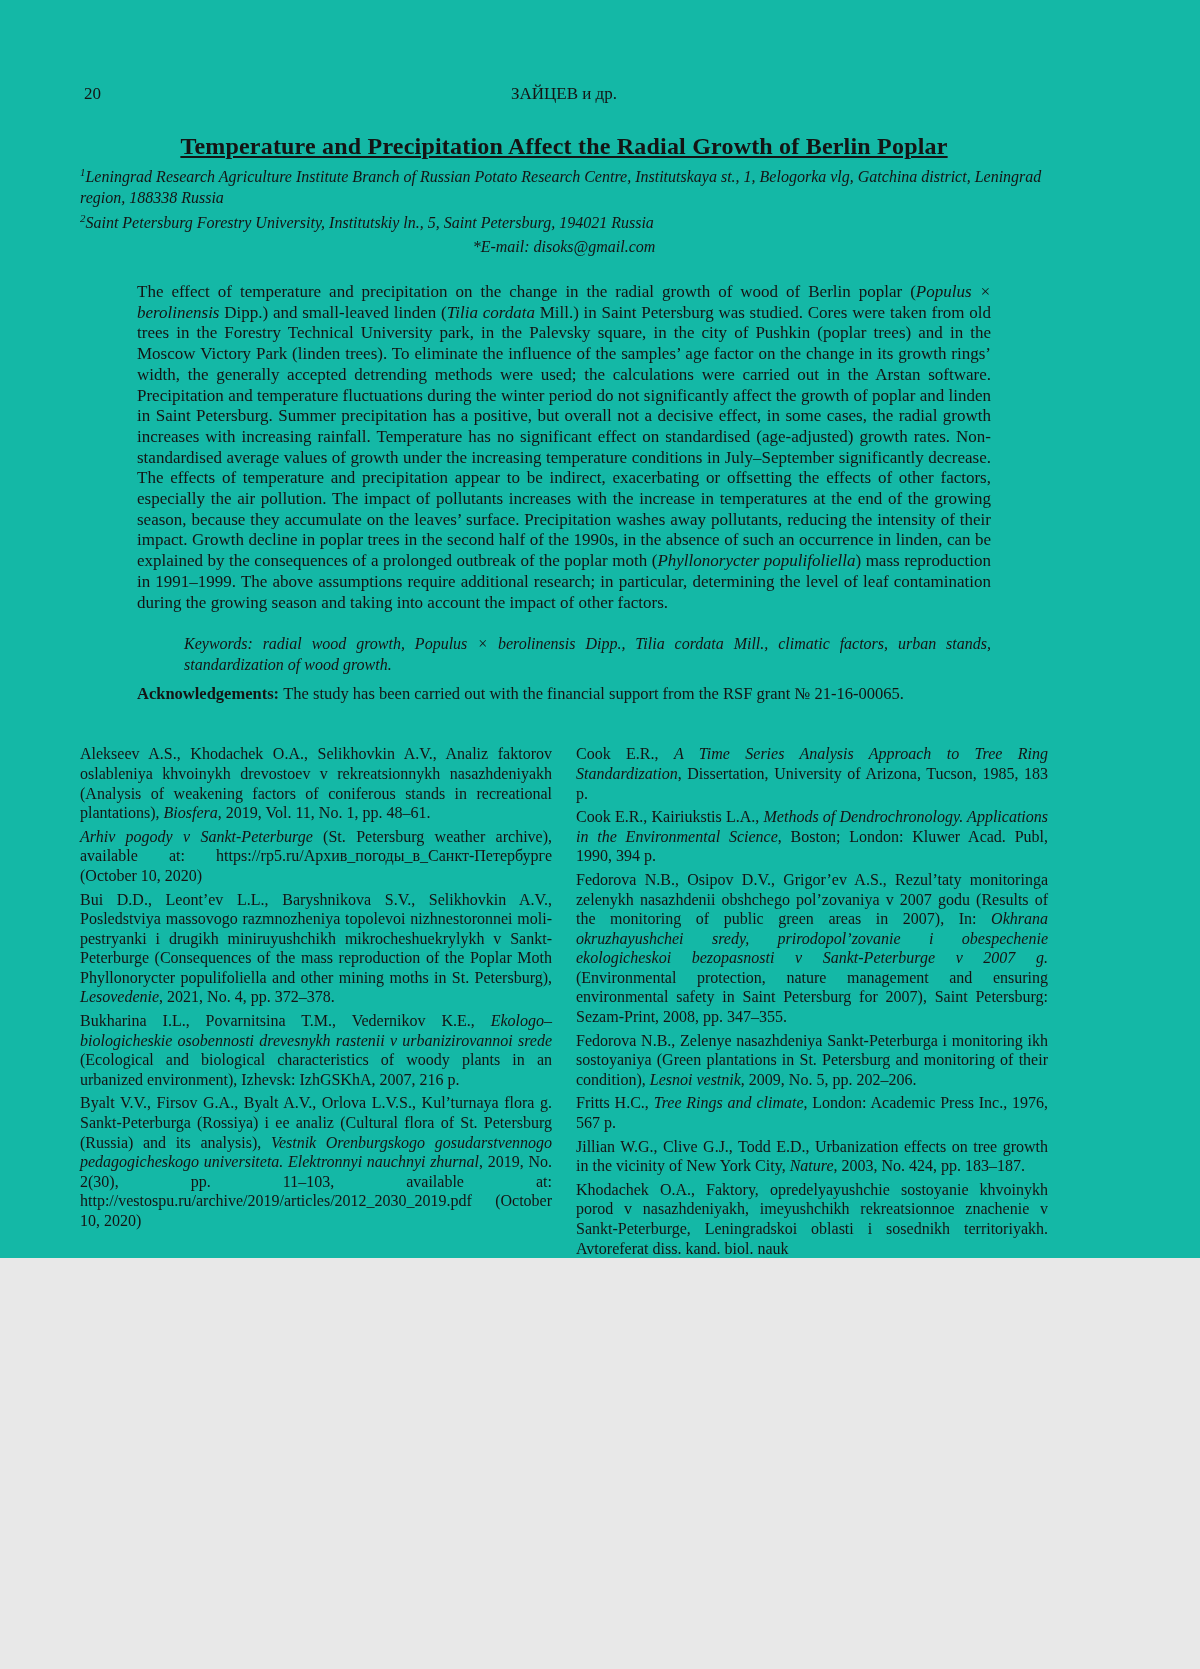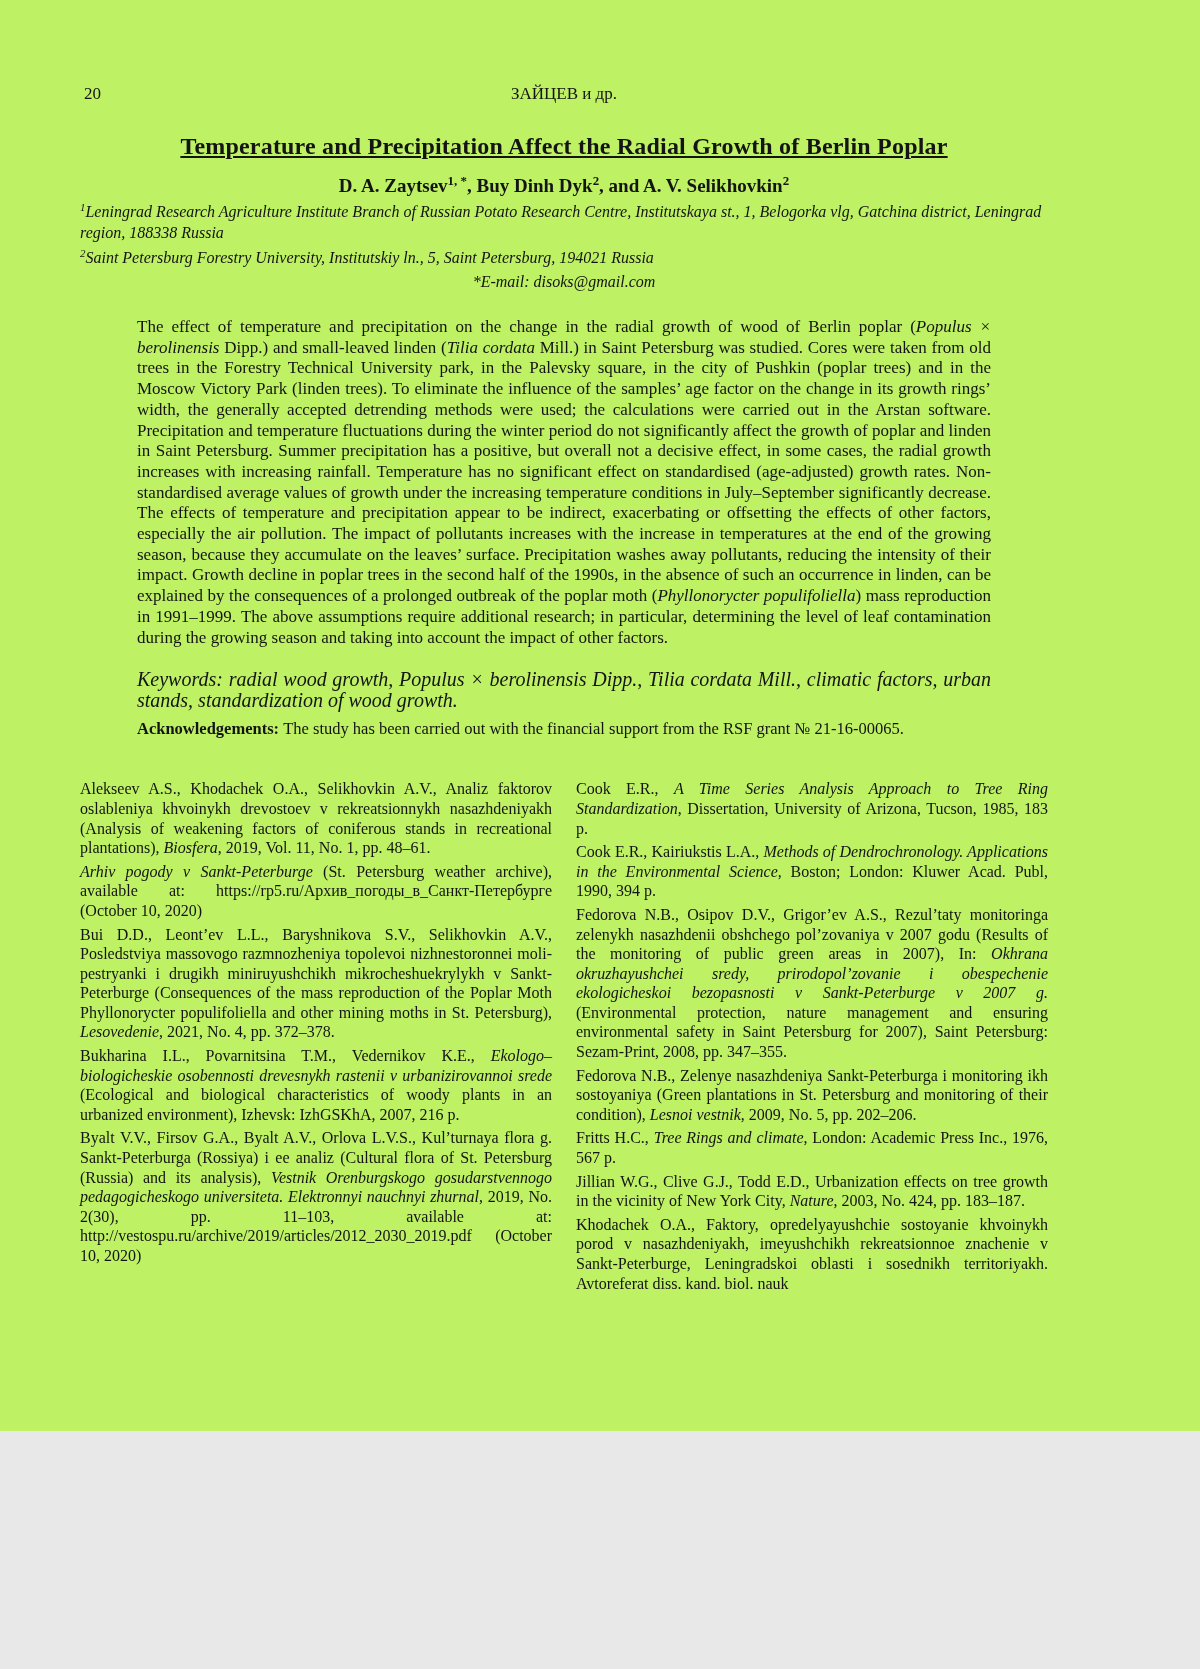--- a/index.html
+++ b/index.html
@@ -1,22 +1,22 @@
 <!DOCTYPE html>
 <html><head>
 <meta charset="utf-8">
 <style>
   * { margin: 0; padding: 0; box-sizing: border-box; }
   html, body { background: #e8e8e8; }
   body { width: 1200px; font-family: "Liberation Serif", serif; }
   .page {
     position: relative;
     width: 1200px;
-    height: 1431px;
-    background: #bef264;
+    height: 1258px;
+    background: #14b8a6;
     color: #141414;
     padding: 84px 152px 0 80px;
     overflow: hidden;
   }
   .running-header {
     position: relative;
     height: 22px;
     font-size: 17px;
     text-align: center;
   }
@@ -51,23 +51,24 @@
   }
   .abstract-block { margin: 26px 57px 0 57px; }
   .abstract {
     font-size: 17px;
     line-height: 20.7px;
     text-align: justify;
     margin-top: 10px;
   }
   .keywords {
     margin-top: 21px;
-    font-size: 20px;
+    font-size: 16px;
     line-height: 20.7px;
     text-align: justify;
+    margin-left: 47px;
   }
   .acknowledgements {
     margin-top: 8px;
     font-size: 16.5px;
     line-height: 20.7px;
     text-align: justify;
   }
   .references {
     display: flex;
     gap: 24px;
@@ -106,21 +107,20 @@
 
   <div class="running-header">
     <span class="page-num">20</span>
     <span>ЗАЙЦЕВ и др.</span>
   </div>
 
   <h1 class="title">
     <span>Temperature and Precipitation Affect the Radial Growth of Berlin Poplar</span>
   </h1>
 
-  <div class="authors"><span>D. A. Zaytsev</span><sup>1, *</sup><span>, Buy Dinh Dyk</span><sup>2</sup><span>, and A. V. Selikhovkin</span><sup>2</sup></div>
 
   <div class="affiliation"><sup>1</sup><span style="font-style: italic;">Leningrad Research Agriculture Institute Branch of Russian Potato Research Centre, Institutskaya st., 1, Belogorka vlg, Gatchina district, Leningrad region, 188338 Russia</span></div>
   <div class="affiliation"><sup>2</sup><span style="font-style: italic;">Saint Petersburg Forestry University, Institutskiy ln., 5, Saint Petersburg, 194021 Russia</span></div>
 
   <div class="email"><span style="font-style: italic;">*E-mail: disoks@gmail.com</span></div>
 
   <div class="abstract-block">
     <div class="abstract"><span>The effect of temperature and precipitation on the change in the radial growth of wood of Berlin poplar (</span><span style="font-style: italic;">Populus × berolinensis</span><span> Dipp.) and small-leaved linden (</span><span style="font-style: italic;">Tilia cordata</span><span> Mill.) in Saint Petersburg was studied. Cores were taken from old trees in the Forestry Technical University park, in the Palevsky square, in the city of Pushkin (poplar trees) and in the Moscow Victory Park (linden trees). To eliminate the influence of the samples’ age factor on the change in its growth rings’ width, the generally accepted detrending methods were used; the calculations were carried out in the Arstan software. Precipitation and temperature fluctuations during the winter period do not significantly affect the growth of poplar and linden in Saint Petersburg. Summer precipitation has a positive, but overall not a decisive effect, in some cases, the radial growth increases with increasing rainfall. Temperature has no significant effect on standardised (age-adjusted) growth rates. Non-standardised average values of growth under the increasing temperature conditions in July–September significantly decrease. The effects of temperature and precipitation appear to be indirect, exacerbating or offsetting the effects of other factors, especially the air pollution. The impact of pollutants increases with the increase in temperatures at the end of the growing season, because they accumulate on the leaves’ surface. Precipitation washes away pollutants, reducing the intensity of their impact. Growth decline in poplar trees in the second half of the 1990s, in the absence of such an occurrence in linden, can be explained by the consequences of a prolonged outbreak of the poplar moth (</span><span style="font-style: italic;">Phyllonorycter populifoliella</span><span>) mass reproduction in 1991–1999. The above assumptions require additional research; in particular, determining the level of leaf contamination during the growing season and taking into account the impact of other factors.</span></div>
     <div class="keywords"><span style="font-style: italic;">Keywords: radial wood growth, Populus × berolinensis Dipp., Tilia cordata Mill., climatic factors, urban stands, standardization of wood growth.</span></div>
     <div class="acknowledgements"><span style="font-weight: bold;">Acknowledgements: </span><span>The study has been carried out with the financial support from the RSF grant № 21-16-00065.</span></div>

